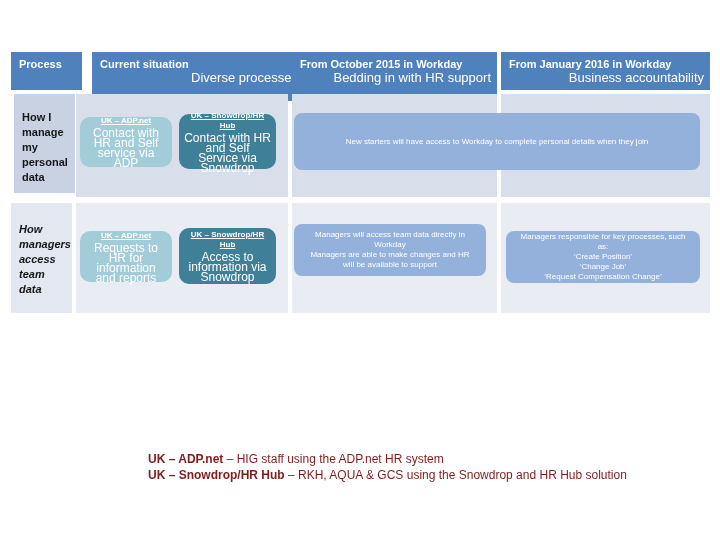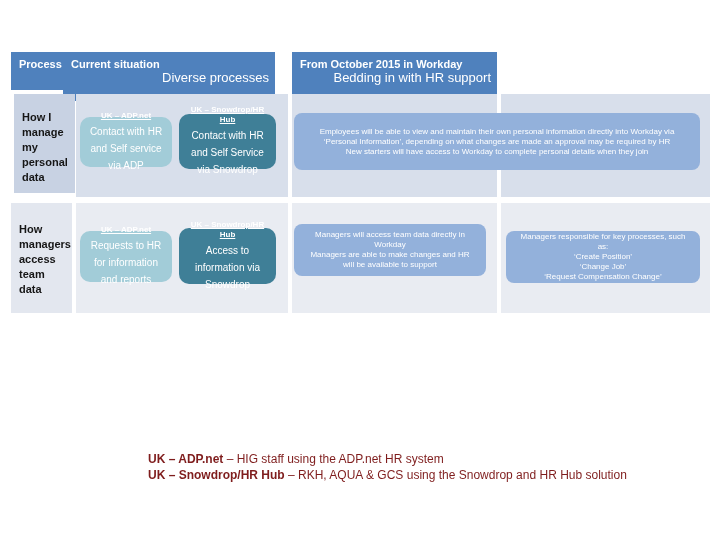--- a/index.html
+++ b/index.html
@@ -10,54 +10,58 @@
   .hcell{background:#4f81bd;color:#ffffff;padding:5px 6px 4px 8px;}
   .hcell .htitle{font-size:11px;font-weight:bold;line-height:14px;}
   .hcell .hsub{font-size:13px;line-height:12px;margin-top:1px;text-align:right;}
   
   .r1-label{background:#c8d2e3;}
   .r1-cell{background:#d8dfeb;}
   .r2-label{background:#e3e7ef;}
   .r2-cell{background:#e9ecf2;}
   .row-label{color:#161616;font-size:11px;font-weight:bold;line-height:15px;
              padding:16px 2px 0 8px;}
-  .row-label.r2{padding-top:19px;}
+  .row-label.r2{padding-top:19px;font-style:italic;}
   
   .tealbox{position:absolute;z-index:2;border-radius:10px;color:#ffffff;text-align:center;
            display:flex;flex-direction:column;justify-content:center;align-items:center;
            padding:3px 5px;box-sizing:border-box;}
   .teal-light{background:#a2ccd8;}
   .teal-dark{background:#3f7f97;}
   .tealbox .btitle{font-size:8px;font-weight:bold;text-decoration:underline;line-height:10px;margin-bottom:2px;}
-  .tealbox .bbody{font-size:10px;line-height:17px;}
+  .tealbox .bbody{font-size:12px;line-height:10px;}
   
   .bluebox{position:absolute;z-index:2;border-radius:8px;background:#93b1db;color:#ffffff;
            text-align:center;display:flex;flex-direction:column;justify-content:center;
            align-items:center;padding:4px 10px;box-sizing:border-box;}
   .bluebox p{margin:0;font-size:8px;line-height:10px;white-space:pre-line;}
   .bluebox p + p{}
   
   .footnote{position:absolute;left:148px;top:452px;color:#7f1d1d;font-size:12px;line-height:15.5px;z-index:2;}
   .footnote b{font-weight:bold;}
 </style>
 </head>
 <body>
 
 <div class="slide">
 
   <div class="cell hcell" style="left:11px;top:52px;width:71px;height:38px;">
     <div class="htitle">Process</div>
   </div>
-  <div class="cell hcell" style="left:63px;top:52px;width:212px;height:49px;">
+  <div class="cell hcell" style="left:92px;top:52px;width:212px;height:49px;">
     <div class="htitle">Current situation</div>
     <div class="hsub">Diverse processes</div>
   </div>
   <div class="cell hcell" style="left:292px;top:52px;width:205px;height:53px;">
     <div class="htitle">From October 2015 in Workday</div>
     <div class="hsub">Bedding in with HR support</div>
+  </div>
+  <div class="cell hcell" style="left:501px;top:52px;width:209px;height:38px;">
+    <div class="htitle">From January 2016 in Workday</div>
+    <div class="hsub">Business accountability</div>
   </div>
 
   <div class="cell r1-label row-label" style="left:14px;top:94px;width:61px;height:99px;">How I manage my personal data</div>
   <div class="cell r1-cell" style="left:76px;top:94px;width:212px;height:103px;"></div>
   <div class="cell r1-cell" style="left:292px;top:94px;width:205px;height:103px;"></div>
   <div class="cell r1-cell" style="left:501px;top:94px;width:209px;height:103px;"></div>
 
   <div class="cell r2-label row-label r2" style="left:11px;top:203px;width:61px;height:110px;">How managers access team data</div>
   <div class="cell r2-cell" style="left:76px;top:203px;width:212px;height:110px;"></div>
   <div class="cell r2-cell" style="left:292px;top:203px;width:205px;height:110px;"></div>
@@ -66,21 +70,20 @@
   <div class="tealbox teal-light" style="left:80px;top:117px;width:92px;height:50px;">
     <div class="btitle">UK – ADP.net</div>
     <div class="bbody">Contact with HR and Self service via ADP</div>
   </div>
   <div class="tealbox teal-dark" style="left:179px;top:114px;width:97px;height:55px;">
     <div class="btitle">UK – Snowdrop/HR Hub</div>
     <div class="bbody">Contact with HR and Self Service via Snowdrop</div>
   </div>
 
   <div class="bluebox" style="left:294px;top:113px;width:406px;height:57px;">
-    <p>Employees will be able to view and maintain their own personal information directly into Workday via ‘Personal Information’, depending on what changes are made an approval may be required by HR</p>
     <p>New starters will have access to Workday to complete personal details when they join</p>
   </div>
 
   <div class="tealbox teal-light" style="left:80px;top:231px;width:92px;height:51px;">
     <div class="btitle">UK – ADP.net</div>
     <div class="bbody">Requests to HR for information and reports</div>
   </div>
   <div class="tealbox teal-dark" style="left:179px;top:228px;width:97px;height:56px;">
     <div class="btitle">UK – Snowdrop/HR Hub</div>
     <div class="bbody">Access to information via Snowdrop</div>

